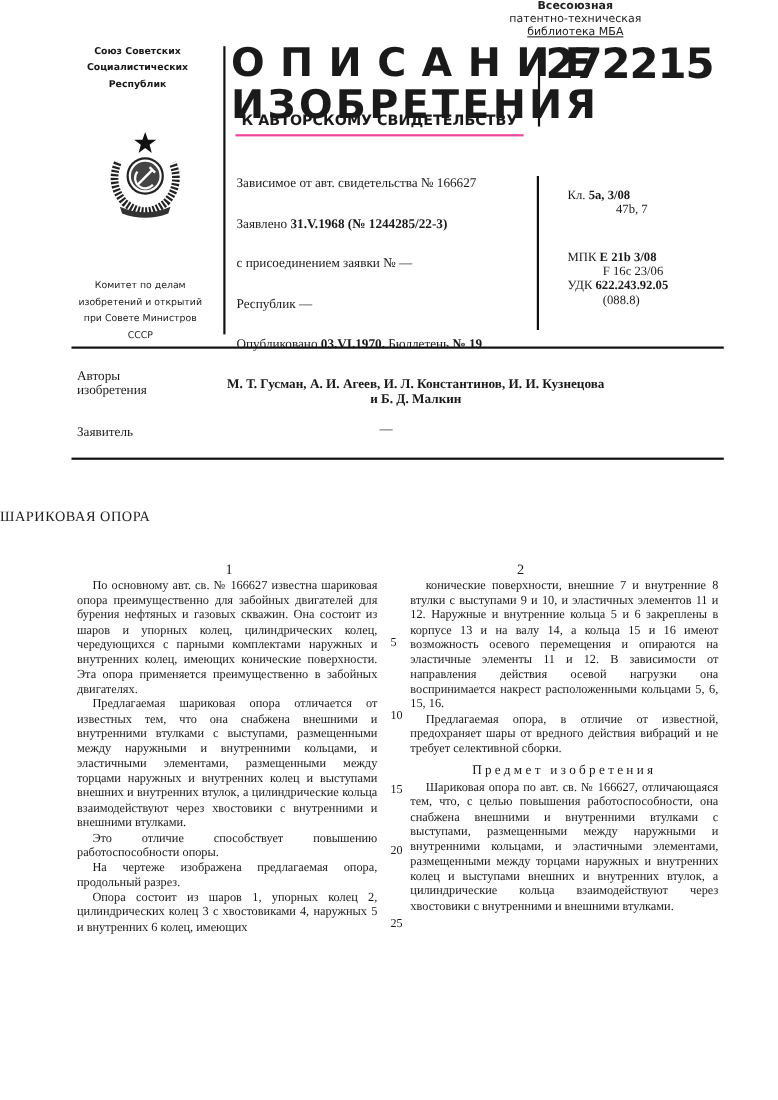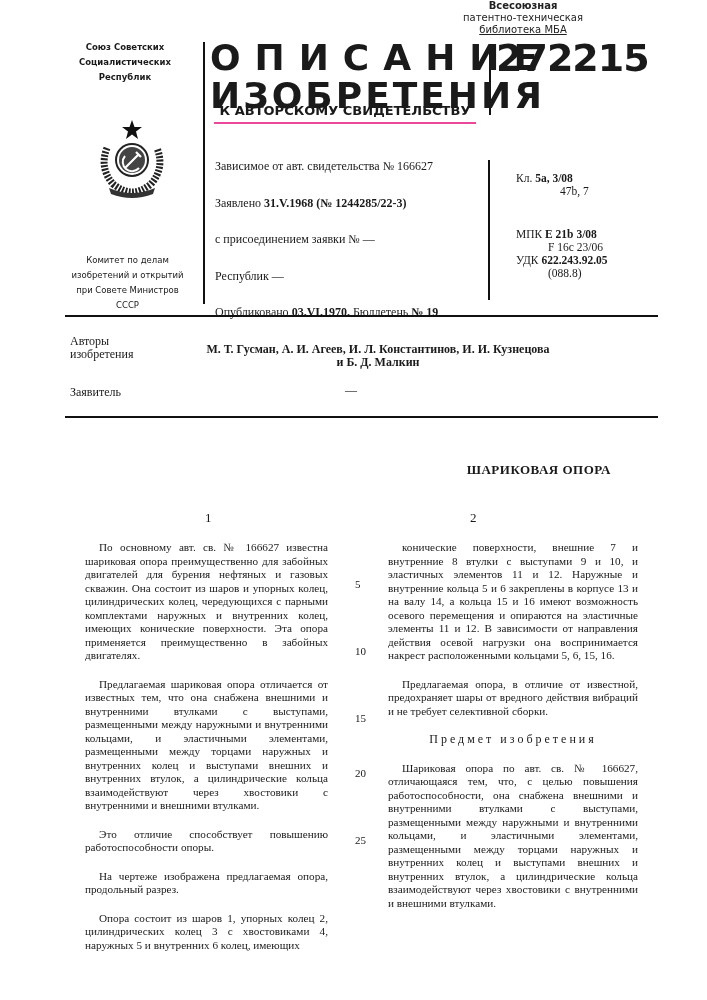--- a/index.html
+++ b/index.html
@@ -40,29 +40,29 @@
   .ipc .ind { padding-left: 32px; }
   .ipc .ind2 { padding-left: 32px; }
 
   .hrule-top { left: 65px; top: 315px; width: 593px; height: 2px; background: #111; }
   .authors-label { left: 70px; top: 335px; font-size: 12px; line-height: 13px; }
   .authors { left: 178px; top: 343px; width: 400px; font-size: 12px; line-height: 13px; font-weight: bold; text-align: center; }
   .applicant-label { left: 70px; top: 385px; font-size: 12px; }
   .applicant { left: 345px; top: 383px; font-size: 12px; }
   .hrule-bottom { left: 65px; top: 416px; width: 593px; height: 2px; background: #111; }
 
-  .doc-title { left: 0; width: 611px; top: 462px; text-align: right; font-size: 13px; font-weight: bold; letter-spacing: 0.5px; }
+  .doc-title { left: 0; width: 611px; top: 462px; text-align: left; font-size: 13px; font-weight: normal; letter-spacing: 0.5px; }
   .col-no { font-size: 13px; }
   .col1-no { left: 205px; top: 510px; }
   .col2-no { left: 470px; top: 510px; }
 
   .col { font-size: 11.2px; line-height: 13.5px; text-align: justify; }
   .col1 { left: 70px; top: 526px; width: 273px; }
   .col2 { left: 373px; top: 526px; width: 280px; }
-  .col p { margin: 15px; text-indent: 14px; }
+  .col p { margin: 0; text-indent: 14px; }
   .subhead { text-align: center; letter-spacing: 3px; margin: 6px 0 2px 0 !important; text-indent: 0 !important; font-size: 12px; }
 
   .lineno { font-size: 11px; left: 355px; }
 </style>
 </head>
 <body>
 
 <div class="abs stamp">
   <div class="l1">Всесоюзная</div>
   <div>патентно-техническая</div>

